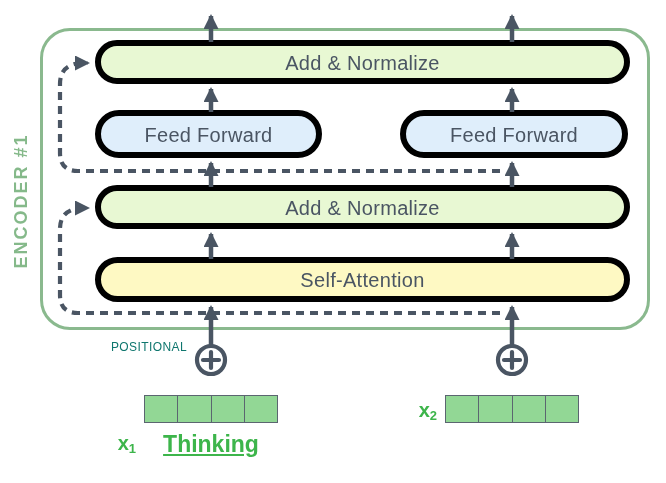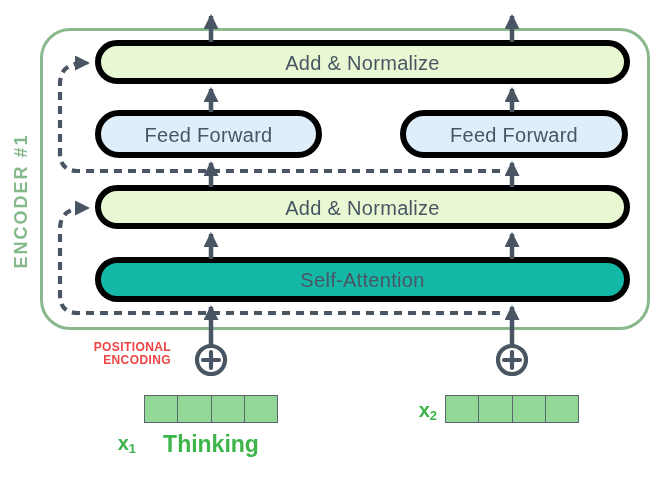--- a/index.html
+++ b/index.html
@@ -21,27 +21,27 @@
   }
   
   .layer{
     position:absolute;box-sizing:border-box;border:6px solid #000000;
     color:#4a5563;font-size:20px;letter-spacing:.3px;text-align:center;
   }
   #add-norm-top   {left:95px;top:40px; width:535px;height:44px;border-radius:22px;background:#e8f8d3;line-height:34px;}
   #ff-left        {left:95px;top:110px;width:227px;height:48px;border-radius:24px;background:#dfeefb;line-height:38px;}
   #ff-right       {left:400px;top:110px;width:228px;height:48px;border-radius:24px;background:#dfeefb;line-height:38px;}
   #add-norm-mid   {left:95px;top:185px;width:535px;height:44px;border-radius:22px;background:#e8f8d3;line-height:34px;}
-  #self-attention {left:95px;top:257px;width:535px;height:45px;border-radius:23px;background:#14b8a6;line-height:35px;}
+  #self-attention {left:95px;top:257px;width:535px;height:45px;border-radius:23px;background:#fef9c3;line-height:35px;}
   
   #wires{position:absolute;left:0;top:0;width:666px;height:483px;pointer-events:none;}
   
   #pos-enc{
-    position:absolute;left:31px;top:341px;width:140px;
-    text-align:right;color:#ef4444;font-size:12px;font-weight:700;
+    position:absolute;left:47px;top:341px;width:140px;
+    text-align:right;color:#0f766e;font-size:12px;font-weight:400;
     letter-spacing:.4px;line-height:13px;
   }
   
   .vec{
     position:absolute;width:134px;height:28px;display:flex;
     box-sizing:border-box;border:1px solid #5b6570;background:#92d795;
   }
   .vec .cell{flex:1;border-right:1px solid #5b6570;}
   .vec .cell:last-child{border-right:none;}
   #vec-1{left:144px;top:395px;}
@@ -50,21 +50,21 @@
     position:absolute;width:36px;text-align:right;color:#3db54b;
     font-size:20px;font-weight:700;line-height:22px;
   }
   #x1{left:100px;top:399px;margin-top:33px;}
   #x2{left:401px;top:399px;}
   .xlab sub{font-size:13px;line-height:0;vertical-align:-3px;}
   .word{
     position:absolute;width:160px;text-align:center;color:#3db54b;
     font-size:23px;font-weight:700;
   }
-  #word-1{left:131px;top:431px;}
+  #word-1{left:131px;top:431px;text-decoration:underline;}
   #word-2{left:432px;top:431px;}
 </style>
 </head>
 <body>
 
 <div id="canvas">
 
   <div id="encoder-frame"></div>
 
   <div id="encoder-label">ENCODER #1</div>
@@ -103,21 +103,20 @@
     </g>
     <g>
       <circle cx="512" cy="360" r="14" fill="#ffffff" stroke="#4a5563" stroke-width="4.2"></circle>
       <line x1="504" y1="360" x2="520" y2="360" stroke="#4a5563" stroke-width="4.2" stroke-linecap="round"></line>
       <line x1="512" y1="352" x2="512" y2="368" stroke="#4a5563" stroke-width="4.2" stroke-linecap="round"></line>
     </g>
   </svg>
 
   <div id="pos-enc">
     <div>POSITIONAL</div>
-    <div>ENCODING</div>
   </div>
 
   <div class="xlab" id="x1"><span>x</span><sub>1</sub></div>
   <div class="vec" id="vec-1">
     <div class="cell"></div>
     <div class="cell"></div>
     <div class="cell"></div>
     <div class="cell"></div>
   </div>
 

